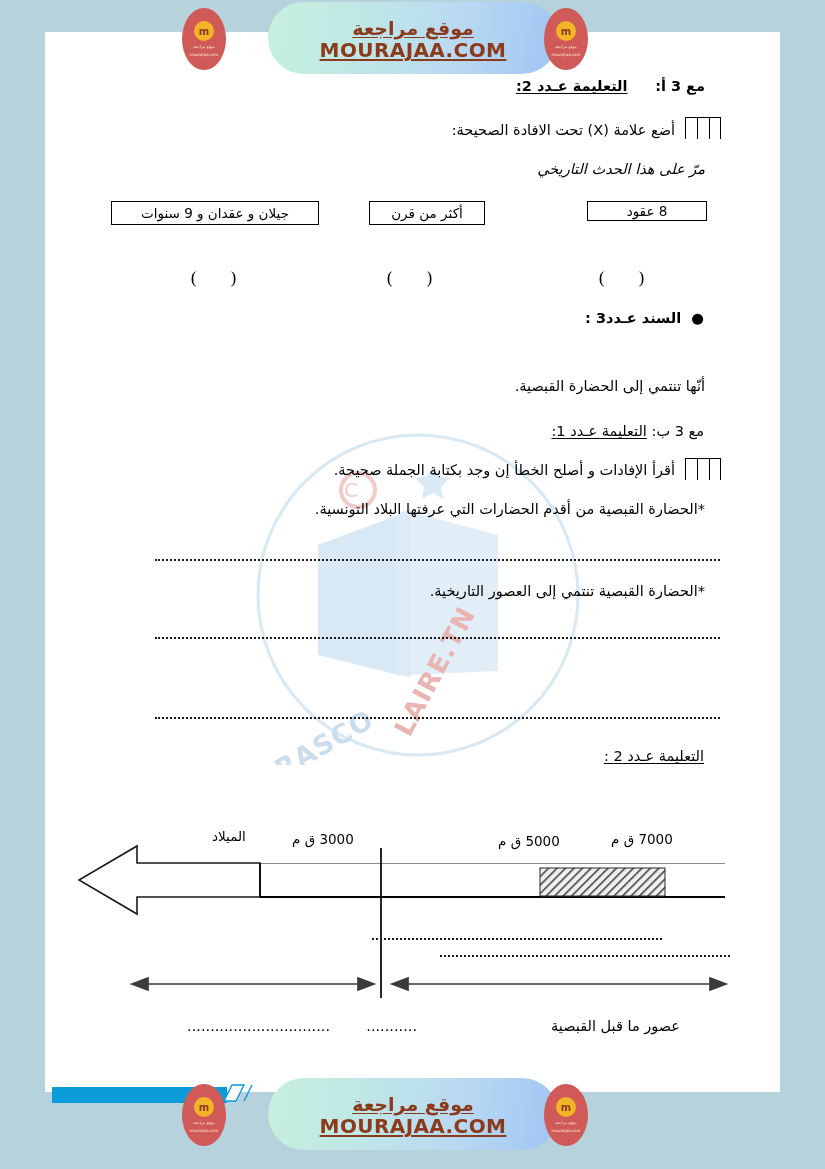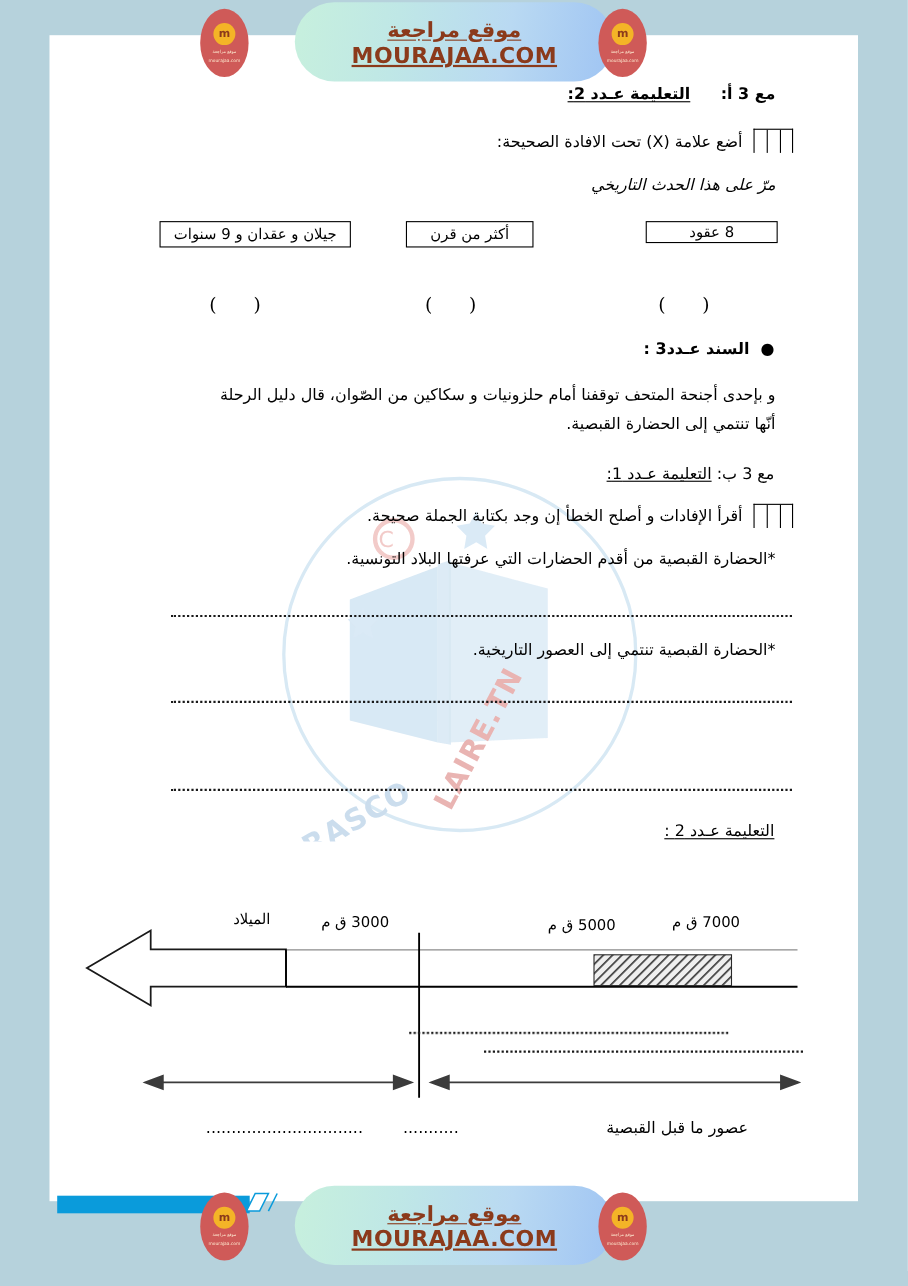--- a/index.html
+++ b/index.html
@@ -223,33 +223,32 @@
     <div class="abs ar heading" style="right:120px; top:78px;">
       <span class="b">مع 3 أ:</span>
       <span class="u b">التعليمة عـدد 2:</span>
     </div>
 
     <div class="comb" style="right:104px; top:117px;"></div>
     <div class="abs ar body" style="right:150px; top:122px;">أضع علامة (X) تحت الافادة الصحيحة:</div>
 
     <div class="abs ar body" style="right:120px; top:161px;font-style:italic;">مرّ على هذا الحدث التاريخي</div>
 
-    <div class="obox" style="right:506px; top:201px; width:174px; height:24px;">جيلان و عقدان و 9 سنوات</div>
+    <div class="obox" style="right:506px; top:201px; width:208px; height:24px;">جيلان و عقدان و 9 سنوات</div>
     <div class="obox" style="right:340px; top:201px; width:116px; height:24px;">أكثر من قرن</div>
     <div class="obox" style="right:118px; top:201px; width:120px; height:20px;">8 عقود</div>
 
     <div class="paren" style="right:574px; top:268px;">(    )</div>
     <div class="paren" style="right:378px; top:268px;">(    )</div>
     <div class="paren" style="right:166px; top:268px;">(    )</div>
 
     <div class="abs ar heading b" style="right:121px; top:310px;">
       <span>●&nbsp;&nbsp;</span><span>السند عـدد3 :</span>
     </div>
 
-    <div class="abs ar body" style="right:120px; top:352px;">و بإحدى أجنحة المتحف توقفنا أمام حلزونيات و سكاكين من الصّوان، قال دليل الرحلة</div>
     <div class="abs ar body" style="right:120px; top:378px;">أنّها تنتمي إلى الحضارة القبصية.</div>
 
     <div class="abs ar heading" style="right:121px; top:423px;">
       <span>مع 3 ب:</span>
       <span class="u">التعليمة عـدد 1:</span>
     </div>
 
     <div class="comb" style="right:104px; top:458px;"></div>
     <div class="abs ar body" style="right:120px; top:501px;">*الحضارة القبصية من أقدم الحضارات التي عرفتها البلاد التونسية.</div>
 

